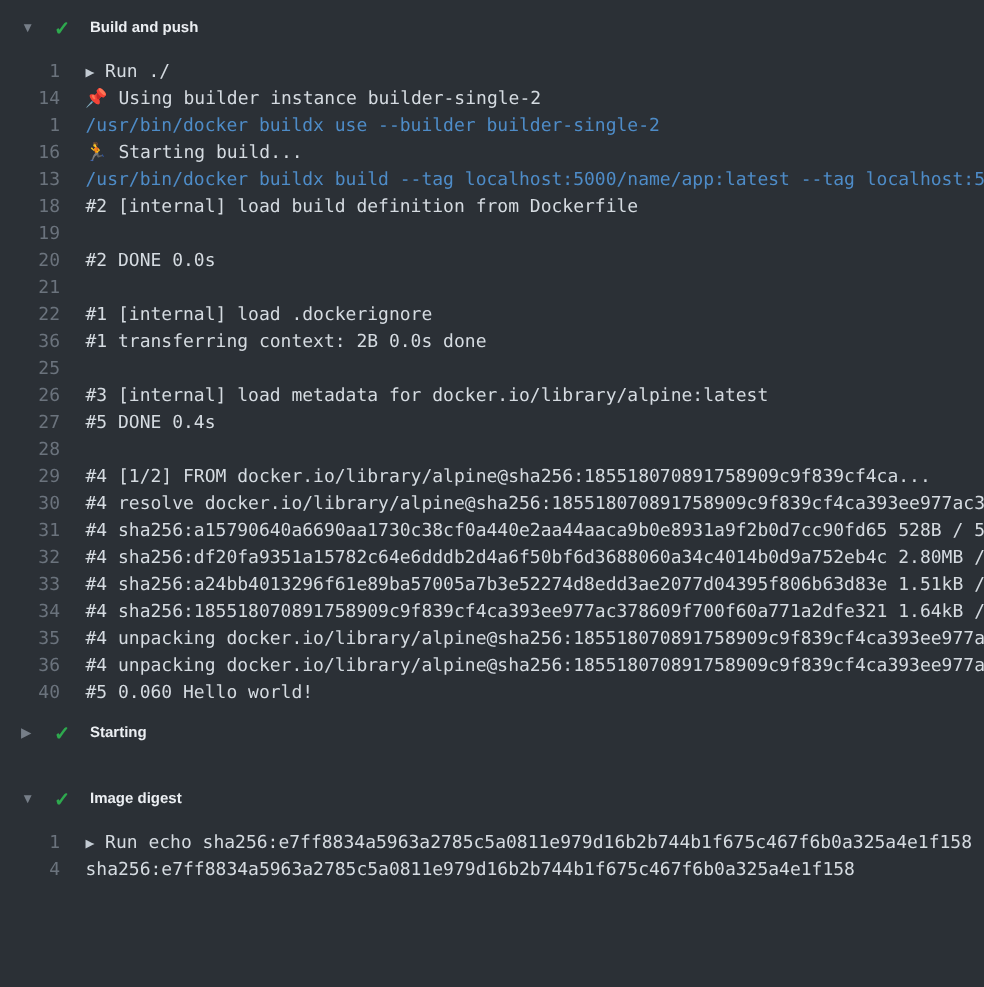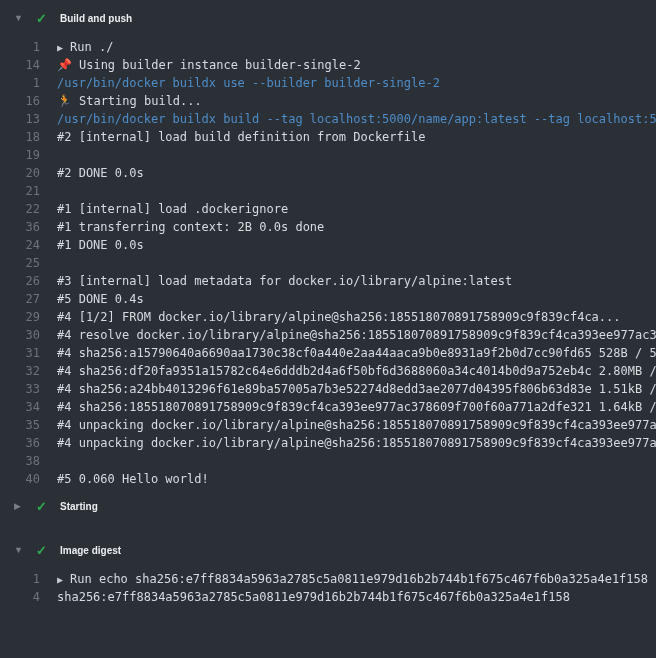--- a/index.html
+++ b/index.html
@@ -107,33 +107,32 @@
           <div class="log-line"><span class="num">14</span><span class="text"><span class="emoji pushpin-icon">📌</span>Using builder instance builder-single-2</span></div>
           <div class="log-line"><span class="num">1</span><span class="text cmd">/usr/bin/docker buildx use --builder builder-single-2</span></div>
           <div class="log-line"><span class="num">16</span><span class="text"><span class="emoji runner-icon">🏃</span>Starting build...</span></div>
           <div class="log-line"><span class="num">13</span><span class="text cmd">/usr/bin/docker buildx build --tag localhost:5000/name/app:latest --tag localhost:50</span></div>
           <div class="log-line"><span class="num">18</span><span class="text">#2 [internal] load build definition from Dockerfile</span></div>
           <div class="log-line"><span class="num">19</span></div>
           <div class="log-line"><span class="num">20</span><span class="text">#2 DONE 0.0s</span></div>
           <div class="log-line"><span class="num">21</span><span class="text"></span></div>
           <div class="log-line"><span class="num">22</span><span class="text">#1 [internal] load .dockerignore</span></div>
           <div class="log-line"><span class="num">36</span><span class="text">#1 transferring context: 2B 0.0s done</span></div>
-          <div class="log-line"><span class="num">24</span><span class="text">#1 DONE 0.0s</span></div>
           <div class="log-line"><span class="num">25</span><span class="text"></span></div>
           <div class="log-line"><span class="num">26</span><span class="text">#3 [internal] load metadata for docker.io/library/alpine:latest</span></div>
           <div class="log-line"><span class="num">27</span><span class="text">#5 DONE 0.4s</span></div>
+          <div class="log-line"><span class="num">28</span><span class="text"></span></div>
           <div class="log-line"><span class="num">29</span><span class="text">#4 [1/2] FROM docker.io/library/alpine@sha256:185518070891758909c9f839cf4ca...</span></div>
           <div class="log-line"><span class="num">30</span><span class="text">#4 resolve docker.io/library/alpine@sha256:185518070891758909c9f839cf4ca393ee977ac3</span></div>
           <div class="log-line"><span class="num">31</span><span class="text">#4 sha256:a15790640a6690aa1730c38cf0a440e2aa44aaca9b0e8931a9f2b0d7cc90fd65 528B / 5</span></div>
           <div class="log-line"><span class="num">32</span><span class="text">#4 sha256:df20fa9351a15782c64e6dddb2d4a6f50bf6d3688060a34c4014b0d9a752eb4c 2.80MB /</span></div>
           <div class="log-line"><span class="num">33</span><span class="text">#4 sha256:a24bb4013296f61e89ba57005a7b3e52274d8edd3ae2077d04395f806b63d83e 1.51kB /</span></div>
           <div class="log-line"><span class="num">34</span><span class="text">#4 sha256:185518070891758909c9f839cf4ca393ee977ac378609f700f60a771a2dfe321 1.64kB /</span></div>
           <div class="log-line"><span class="num">35</span><span class="text">#4 unpacking docker.io/library/alpine@sha256:185518070891758909c9f839cf4ca393ee977a</span></div>
           <div class="log-line"><span class="num">36</span><span class="text">#4 unpacking docker.io/library/alpine@sha256:185518070891758909c9f839cf4ca393ee977a</span></div>
-          <div class="log-line"><span class="num">38</span><span class="text"></span></div>
           <div class="log-line"><span class="num">40</span><span class="text">#5 0.060 Hello world!</span></div>
         </div>
       </section>
       <section class="section collapsed">
         <div class="section-header">
           <span class="chevron">▶</span>
           <span class="check">✓</span>
           <span class="title">Starting</span>
         </div>
       </section>

